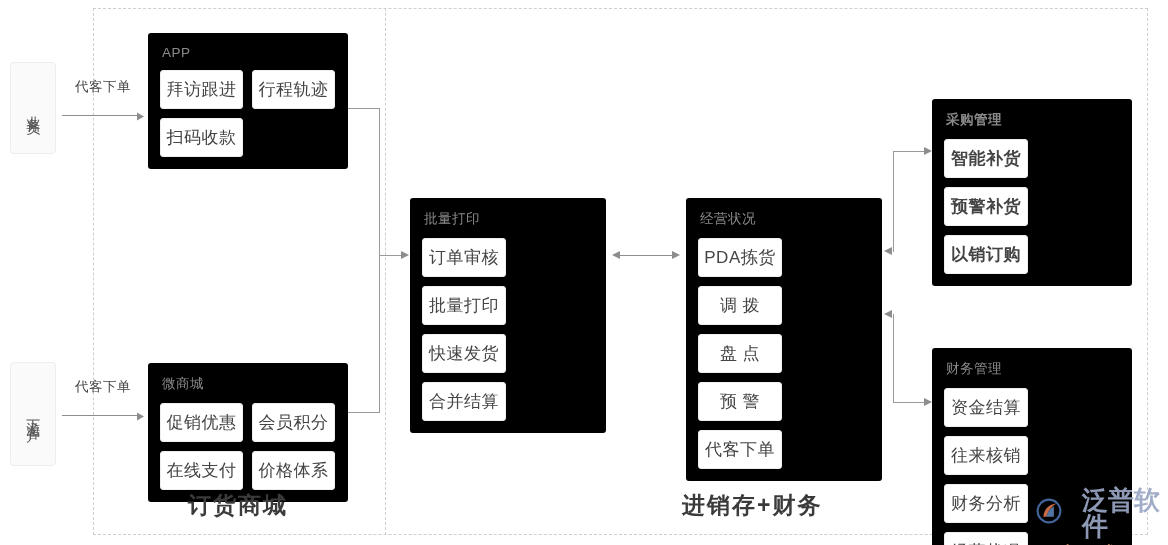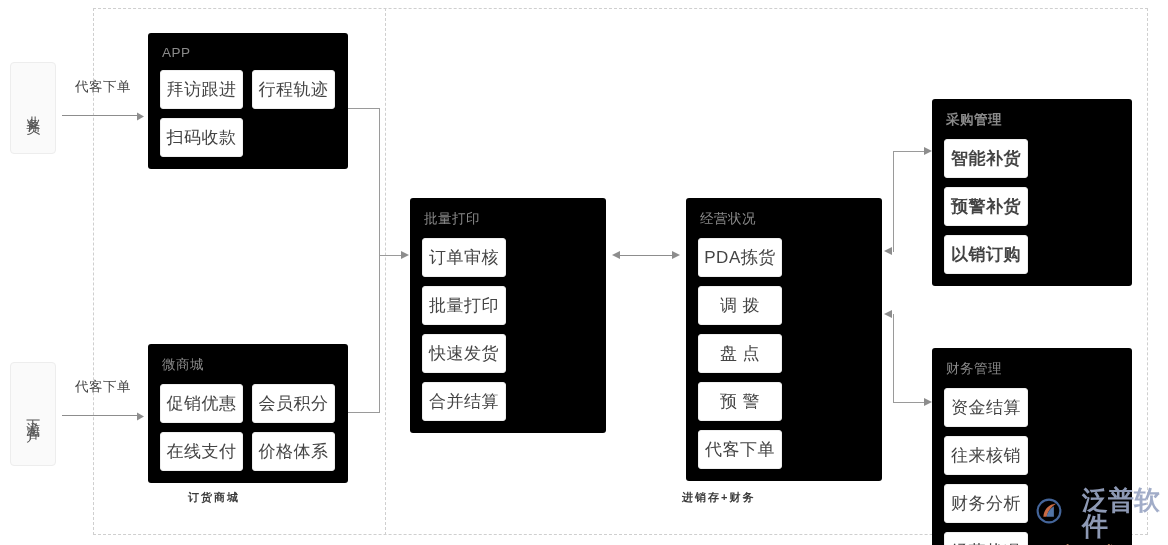--- a/index.html
+++ b/index.html
@@ -124,21 +124,21 @@
     font-size: 17px;
     color: #444;
     padding: 7px 0;
     text-align: center;
     letter-spacing: 0.5px;
     box-sizing: border-box;
     width: 83px;
   }
 
   #panel-app        { left: 148px; top: 33px;  width: 200px; }
-  #panel-mall       { left: 148px; top: 344px; width: 200px; }
+  #panel-mall       { left: 148px; top: 363px; width: 200px; }
   #panel-order      { left: 410px; top: 198px; width: 196px; }
   #panel-inventory  { left: 686px; top: 198px; width: 196px; }
   #panel-purchase   { left: 932px; top: 99px;  width: 200px; font-weight: bold; }
   #panel-finance    { left: 932px; top: 348px; width: 200px; }
 
   #panel-order .chip,
   #panel-inventory .chip { width: 84px; }
   #panel-purchase .chip,
   #panel-finance .chip { width: 84px; }
 
@@ -250,21 +250,21 @@
     left: 924px; top: 398px;
     width: 0; height: 0;
     border-left: 8px solid #8d8d8d;
     border-top: 4.5px solid transparent;
     border-bottom: 4.5px solid transparent;
   }
 
   
   .zone-caption {
     position: absolute;
-    font-size: 11px;
+    font-size: 23px;
     font-weight: bold;
     color: #3b3b3b;
     letter-spacing: 2px;
   }
   #zone-mall    { left: 188px; top: 490px; }
   #zone-erp     { left: 682px; top: 490px; }
 
   
   .watermark {
     position: absolute;

